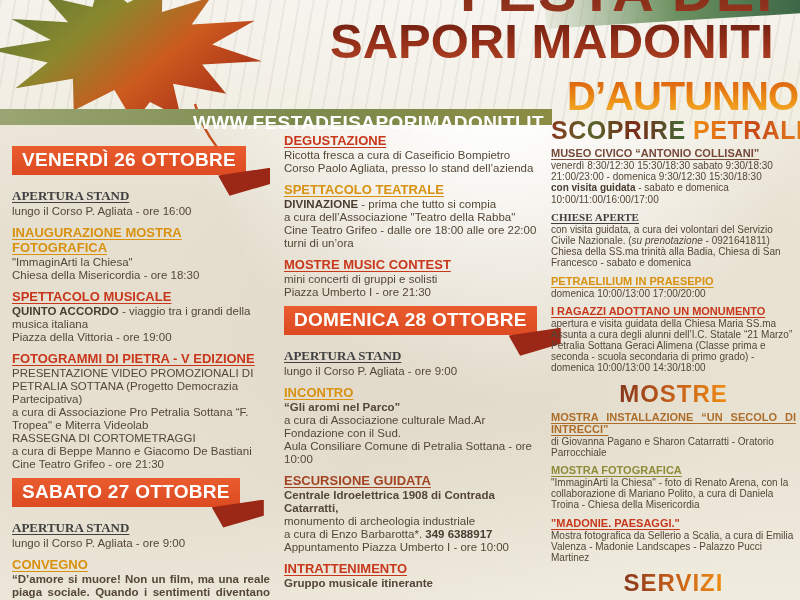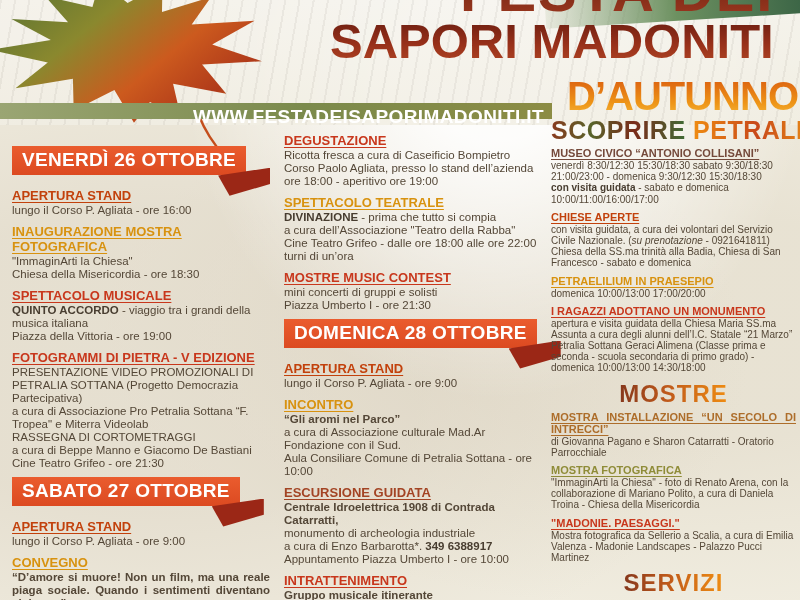--- a/index.html
+++ b/index.html
@@ -33,21 +33,21 @@
     background:linear-gradient(180deg,#5c1a10,#a23b20);
     -webkit-background-clip:text;background-clip:text;color:transparent;
   }
   .title-main{
     position:absolute;left:330px;top:13px;
     font-size:49px;font-weight:bold;letter-spacing:0;white-space:nowrap;
     background:linear-gradient(180deg,#671c10 5%,#97301a 55%,#b44826);
     -webkit-background-clip:text;background-clip:text;color:transparent;
   }
   .url-bar{
-    position:absolute;left:0;top:103px;width:552px;height:16px;
+    position:absolute;left:0;top:109px;width:552px;height:16px;
     background:linear-gradient(90deg,#9aa573,#7b8a4c 55%,#8c8c44);
   }
   .url-text{
     position:absolute;right:8px;top:3px;font-size:19px;font-weight:bold;
     color:#ffffff;letter-spacing:.4px;white-space:nowrap;
   }
   .dautunno{
     position:absolute;right:2px;top:74px;
     font-size:40px;font-weight:bold;letter-spacing:-1px;white-space:nowrap;
     background:linear-gradient(180deg,#d8570f,#ee9517 65%,#f6bb40);
@@ -76,21 +76,21 @@
   }
   p.line{margin:0;font-size:11.5px;line-height:1.13;color:#544737;}
   .b{font-weight:bold;color:#483d30;}
   .i{font-style:italic;}
   .just{text-align:justify;}
 
   #col-right .sec-title{font-size:11px;}
   #col-right p.line{font-size:10px;line-height:1.12;}
   #col-right .sec{margin-bottom:6px;}
 
-  .c-green{color:#c2410c;}
+  .c-green{color:#404040;font-family:Liberation Serif, serif;}
   .c-gold{color:#d8920f;}
   .c-red{color:#c8371c;}
   .c-brick{color:#a34424;}
   .c-brown{color:#74493a;}
   .c-tan{color:#ad6d2a;}
   .c-olive{color:#8f8c38;}
 
   .big-head{
     display:block;text-align:center;font-size:24px;font-weight:bold;letter-spacing:1px;
     margin:2px 0 3px;white-space:nowrap;
@@ -183,21 +183,20 @@
     <p class="line b just">“D’amore si muore! Non un film, ma una reale piaga sociale. Quando i sentimenti diventano violenza.”</p>
 
   </div>
 </div>
 
 <div class="col" id="col-mid">
   <div class="sec">
     <span class="sec-title c-red">DEGUSTAZIONE</span>
     <p class="line">Ricotta fresca a cura di Caseificio Bompietro</p>
     <p class="line">Corso Paolo Agliata, presso lo stand dell’azienda</p>
-    <p class="line">ore 18:00 - aperitivo ore 19:00</p>
   </div>
 
   <div class="sec">
     <span class="sec-title c-gold">SPETTACOLO TEATRALE</span>
     <p class="line"><span class="b">DIVINAZIONE</span><span> - prima che tutto si compia</span></p>
     <p class="line">a cura dell’Associazione "Teatro della Rabba"</p>
     <p class="line">Cine Teatro Grifeo - dalle ore 18:00 alle ore 22:00</p>
     <p class="line">turni di un’ora</p>
   </div>
 

